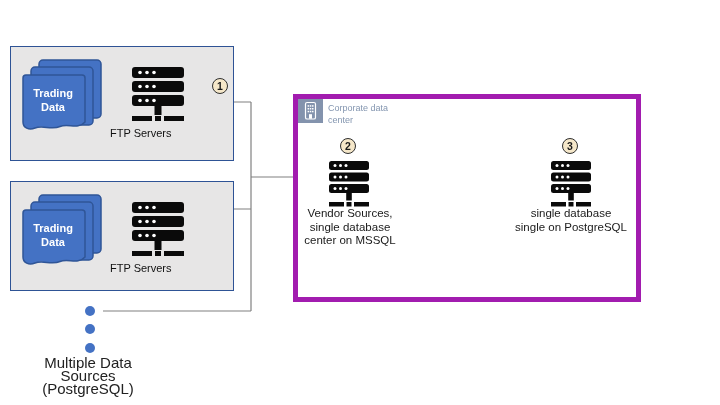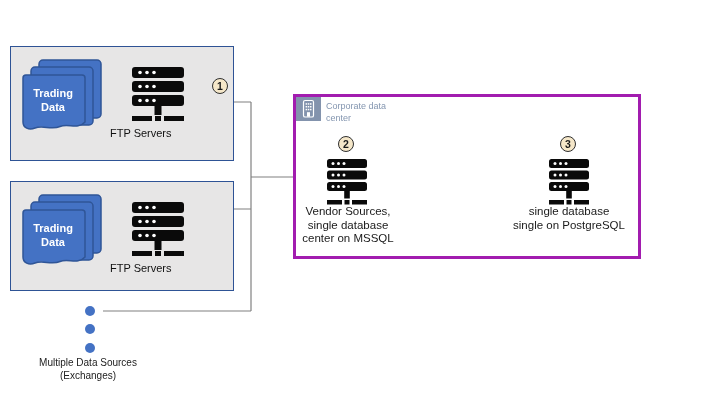--- a/index.html
+++ b/index.html
@@ -33,22 +33,22 @@
   
   .badge {
     position:absolute; width:16px; height:16px; border-radius:50%;
     background:#F5E7C9; border:1.3px solid #2F2F2F;
     color:#1a1a1a; font-size:10.5px; font-weight:bold;
     text-align:center; line-height:14px;
   }
 
   
   #datacenter-box {
-    position:absolute; left:293px; top:94px; width:348px; height:165px;
-    background:#ffffff; border:3px solid #a21caf;
+    position:absolute; left:293px; top:94px; width:348px; height:208px;
+    background:#ffffff; border:5px solid #a21caf;
   }
   #datacenter-icon {
     position:absolute; left:0px; top:0px; width:25px; height:24px;
     background:#8393AD;
   }
   #datacenter-label {
     position:absolute; left:30px; top:4px; width:66px;
     font-size:9px; line-height:11.5px; color:#8496B0;
   }
   .server-svg-sm { position:absolute; width:40px; height:46px; top:62px; }
@@ -57,21 +57,21 @@
   .node-label {
     position:absolute; top:108px; font-size:11.5px; line-height:13.5px;
     color:#1a1a1a; text-align:center;
   }
   #vendor-label { left:-25px; width:154px; }
   #pnl-label { left:188px; width:170px; }
 
   
   #sources-note {
     position:absolute; left:18px; top:356px; width:140px;
-    font-size:10px; line-height:13px; color:#222222; text-align:center;
+    font-size:15px; line-height:13px; color:#222222; text-align:center;
   }
 
   #connector-layer { position:absolute; left:0; top:0; width:720px; height:405px; pointer-events:none; }
 </style>
 </head>
 <body>
 
 <div id="canvas">
 
   <svg id="connector-layer" viewBox="0 0 720 405">
@@ -237,16 +237,16 @@
       </g>
     </svg>
     <div id="pnl-label" class="node-label">
       <div>single database</div>
       <div>single on PostgreSQL</div>
     </div>
   </div>
 
   <div id="sources-note">
     <div>Multiple Data Sources</div>
-    <div>(Exchanges)</div>
+    <div>(PostgreSQL)</div>
   </div>
 
 </div>
 
 </body></html>

